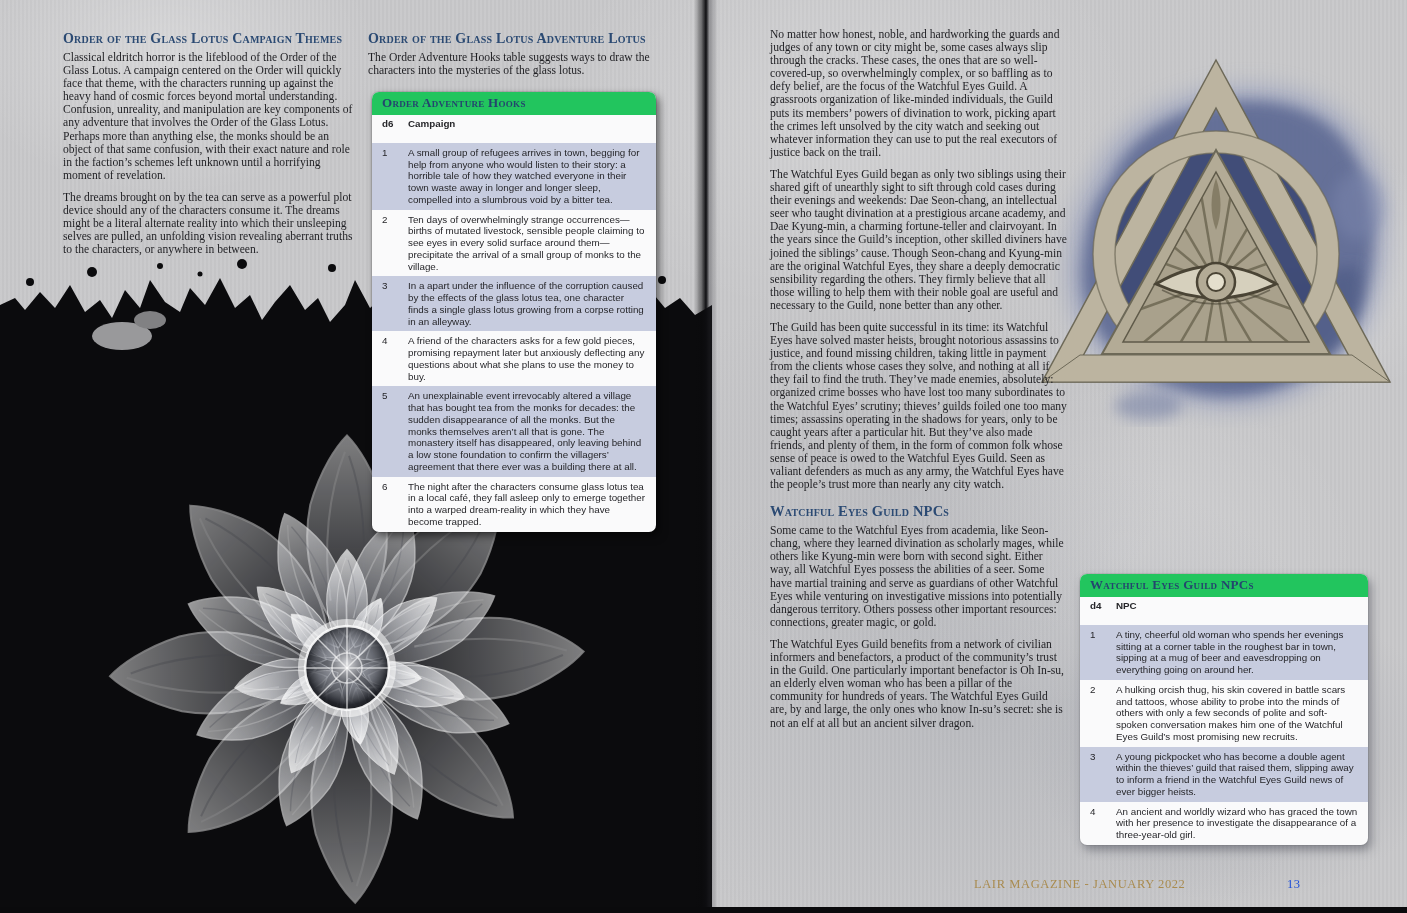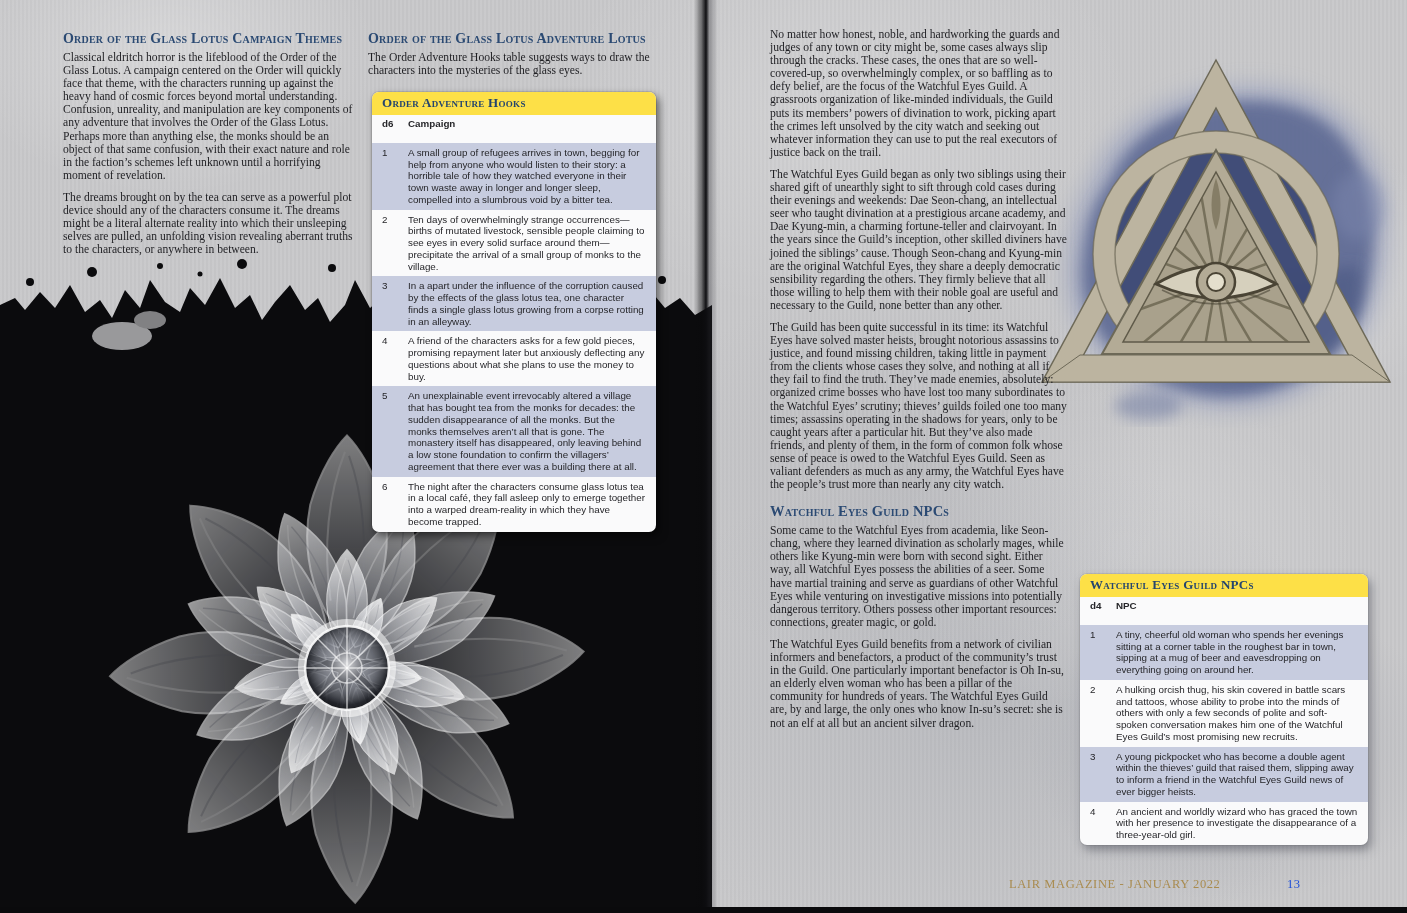--- a/index.html
+++ b/index.html
@@ -38,42 +38,42 @@
   h2.npcs{margin:12px 0 4px;font-size:14.5px;font-weight:700;color:#2b4a73;
     font-variant:small-caps;letter-spacing:.2px;white-space:nowrap;}
   
   .card{
     position:absolute;background:#fafafb;border-radius:7px;overflow:hidden;
     box-shadow:3px 4px 9px rgba(0,0,0,.55), 0 0 0 1px rgba(0,0,0,.10);
   }
   .hooks-card{left:372px;top:92px;width:284px;}
   .npc-card{left:1080px;top:574px;width:288px;box-shadow:3px 5px 10px rgba(70,72,84,.5),0 0 0 1px rgba(0,0,0,.08);}
   .card-title{
-    background:#fde047;color:#24456e;font-weight:700;font-size:13px;
+    background:#22c55e;color:#24456e;font-weight:700;font-size:13px;
     font-variant:small-caps;letter-spacing:.3px;padding:3px 10px 4px;
     font-family:"Liberation Serif", serif;
   }
   .card table{border-collapse:collapse;width:100%;
     font-family:"Liberation Sans", sans-serif;font-size:9.8px;line-height:1.2;color:#26262a;}
   .card td{vertical-align:top;padding:4px 10px 4px 0;}
   .card td.roll{width:20px;padding:4px 6px 4px 10px;}
   .card tr.cols td{font-weight:700;padding-top:3px;padding-bottom:13px;}
   .card tr.odd{background:#c7ccdf;}
   
   .ink{position:absolute;left:0;top:250px;width:712px;height:663px;}
   .lotus{position:absolute;left:55px;top:400px;width:640px;height:505px;}
   .emblem{position:absolute;left:1028px;top:46px;width:376px;height:382px;}
   
   .gutter{
     position:absolute;left:694px;top:0;width:24px;height:913px;pointer-events:none;
     background:linear-gradient(90deg, rgba(0,0,0,0) 0%, rgba(10,10,12,.5) 32%, #0d0d10 50%, rgba(40,40,46,.35) 64%, rgba(0,0,0,0) 100%);
   }
   .bottom-bar{position:absolute;left:0;right:0;bottom:0;height:6px;background:#0a0a0c;}
   .footer-mag{
-    position:absolute;left:1009px;top:877px;color:#a98b4f;font-size:12.5px;
+    position:absolute;left:974px;top:877px;color:#a98b4f;font-size:12.5px;
     letter-spacing:.6px;font-family:"Liberation Serif", serif;text-align:center;
   }
   .footer-page{
     position:absolute;left:1287px;top:877px;color:#1d4ed8;font-size:12.5px;
     letter-spacing:.5px;font-family:"Liberation Serif", serif;
   }
 </style>
 </head>
 <body>
 
@@ -175,21 +175,21 @@
   </svg>
 
   <section class="col col-themes">
     <h2 class="sec">Order of the Glass Lotus Campaign Themes</h2>
     <p>Classical eldritch horror is the lifeblood of the Order of the Glass Lotus. A campaign centered on the Order will quickly face that theme, with the characters running up against the heavy hand of cosmic forces beyond mortal understanding. Confusion, unreality, and manipulation are key components of any adventure that involves the Order of the Glass Lotus. Perhaps more than anything else, the monks should be an object of that same confusion, with their exact nature and role in the faction’s schemes left unknown until a horrifying moment of revelation.</p>
     <p>The dreams brought on by the tea can serve as a powerful plot device should any of the characters consume it. The dreams might be a literal alternate reality into which their unsleeping selves are pulled, an unfolding vision revealing aberrant truths to the characters, or anywhere in between.</p>
   </section>
 
   <section class="col col-hooks">
     <h2 class="sec">Order of the Glass Lotus Adventure Lotus</h2>
-    <p>The Order Adventure Hooks table suggests ways to draw the characters into the mysteries of the glass eyes.</p>
+    <p>The Order Adventure Hooks table suggests ways to draw the characters into the mysteries of the glass lotus.</p>
   </section>
 
   <div class="card hooks-card">
     <div class="card-title">Order Adventure Hooks</div>
     <table>
       <tbody>
           <tr class="cols">
         <td class="roll">d6</td>
         <td>Campaign</td>
       </tr>

